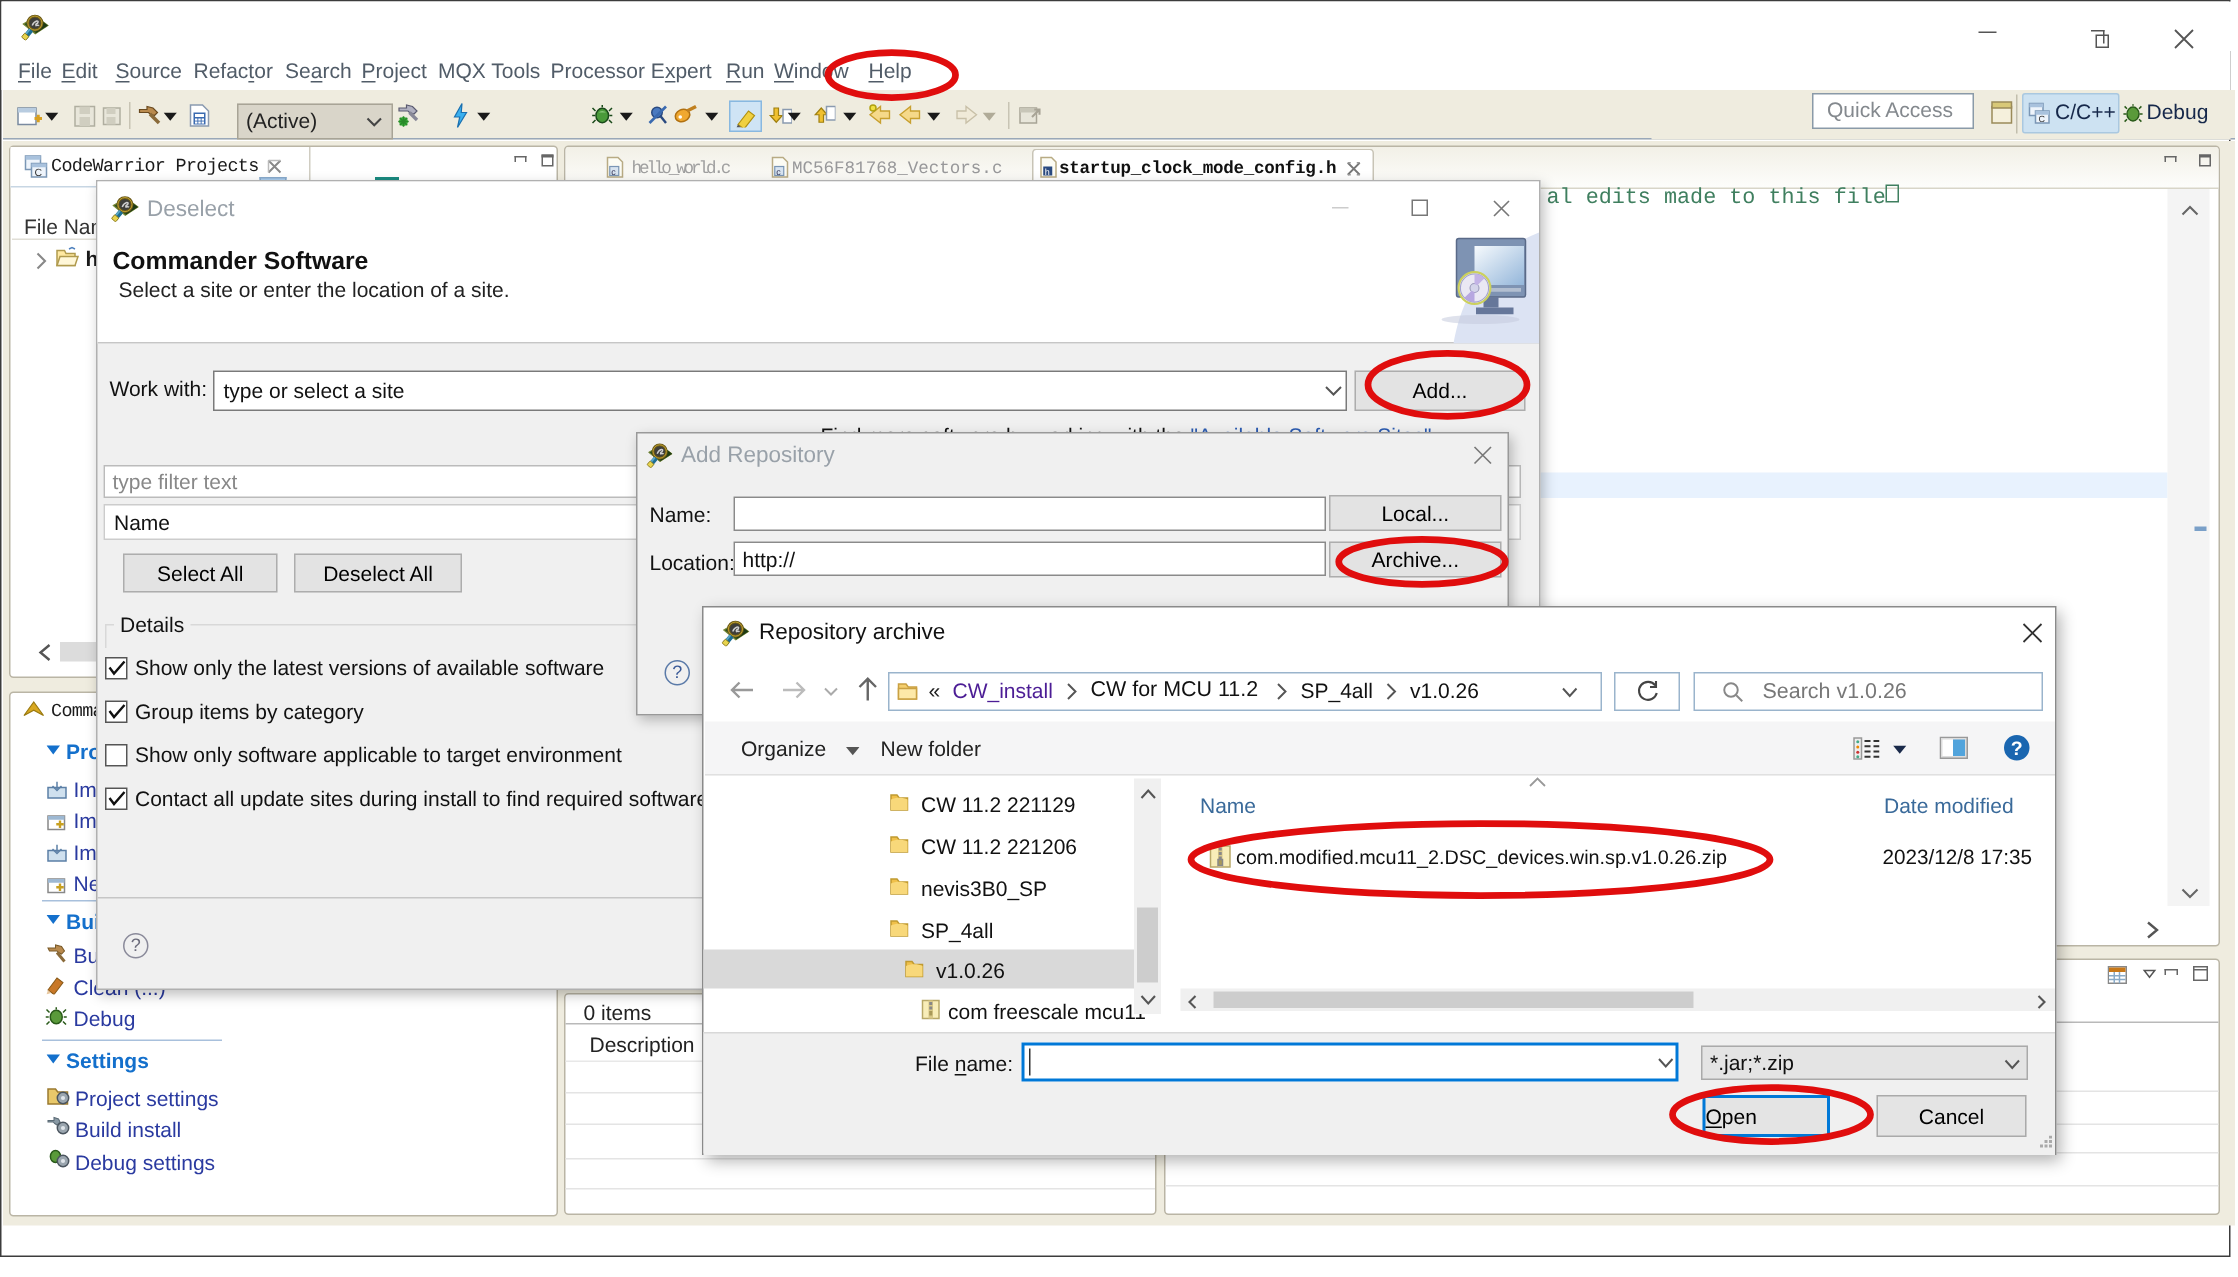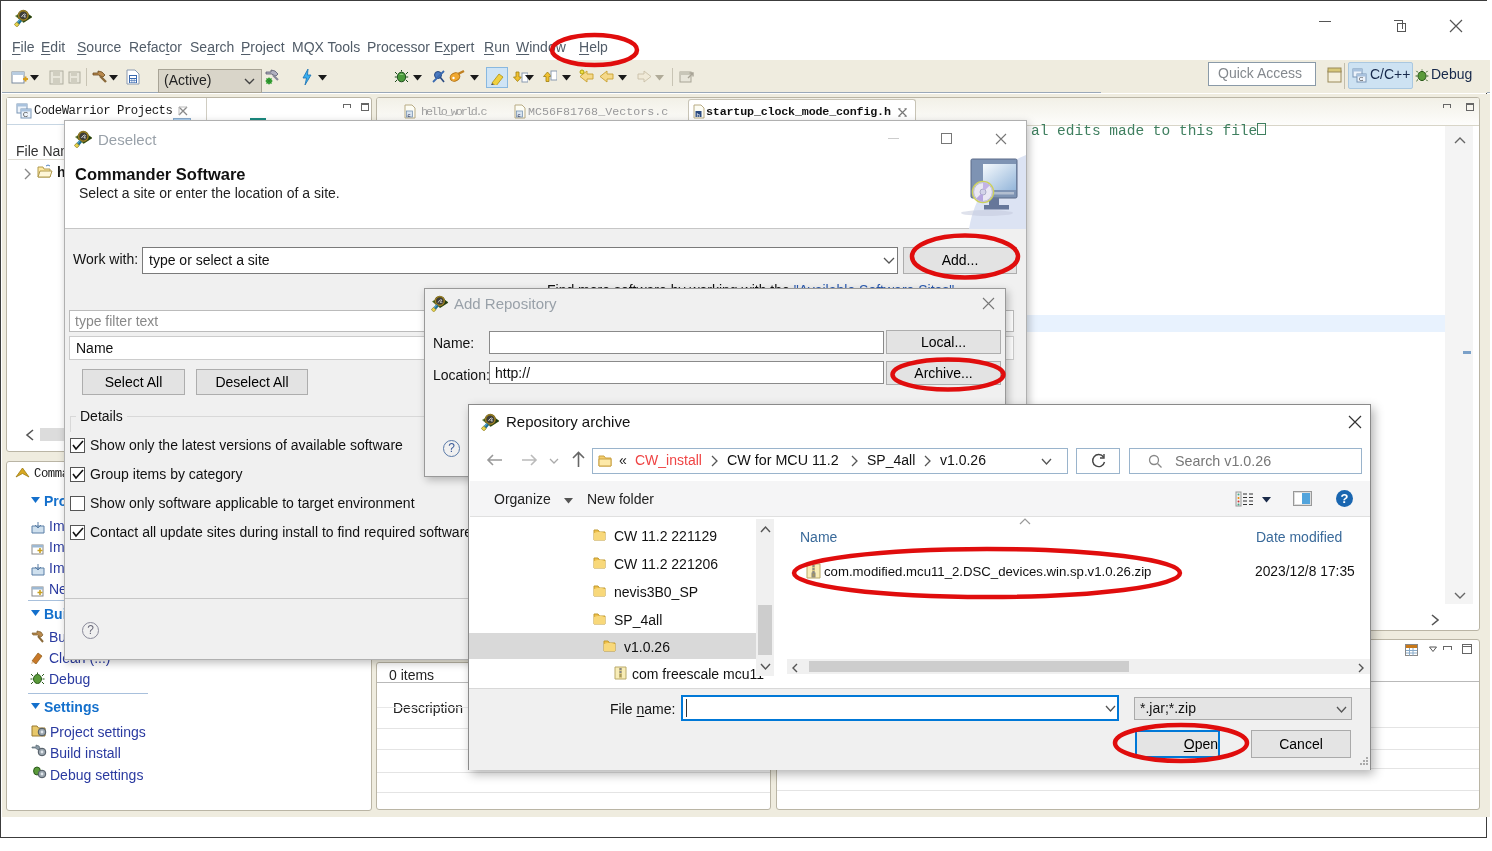--- a/index.html
+++ b/index.html
@@ -360,21 +360,21 @@
           <path d="M2 1 L8 6 L2 11" stroke="#555" stroke-width="1.6" fill="none"></path>
         </svg>
   <div class="abs" style="left:1066px;top:6px;width:8px;height:4px;border:1px solid #666;border-bottom:none;"></div>
   <div class="abs" style="left:1089px;top:5px;width:8px;height:8px;border:1px solid #666;"></div>
   <div class="abs" style="left:1089px;top:5px;width:8px;height:2px;background:#666;"></div>
 </div>
 
 <div class="abs" style="left:375px;top:661px;width:395px;height:148px;background:#fff;border:1px solid #bab5a5;border-radius:3px;">
   <div class="abs" style="left:12px;top:4px;font-size:14px;color:#222;">0 items</div>
   <div class="abs" style="left:0px;top:19px;width:393px;height:1px;background:#b9b9b9;"></div>
-  <div class="abs" style="left:16px;top:25px;font-size:14px;color:#222;margin-top:12px;">Description</div>
+  <div class="abs" style="left:16px;top:25px;font-size:14px;color:#222;">Description</div>
   <div class="abs" style="left:0px;top:44px;width:393px;height:1px;background:#e8e8e8;"></div>
   <div class="abs" style="left:0px;top:65px;width:393px;height:1px;background:#e4e4e4;"></div>
   <div class="abs" style="left:0px;top:86px;width:393px;height:1px;background:#e4e4e4;"></div>
   <div class="abs" style="left:0px;top:109px;width:393px;height:1px;background:#e4e4e4;"></div>
   <div class="abs" style="left:0px;top:129px;width:393px;height:1px;background:#e4e4e4;"></div>
 </div>
 
 <div class="abs" style="left:775px;top:638px;width:704px;height:171px;background:#fff;border:1px solid #bab5a5;border-radius:3px;">
   <div class="abs" style="left:0px;top:41px;width:702px;height:1px;background:#b9b9b9;"></div>
   <div class="abs" style="left:0px;top:87px;width:702px;height:1px;background:#e4e4e4;"></div>
@@ -572,21 +572,21 @@
   <svg class="abs" style="left:102px;top:46px;" width="15" height="17">
         <path d="M7.5 16 V2 M2 7 L7.5 1.5 L13 7" stroke="#666" stroke-width="1.6" fill="none"></path>
       </svg>
 
   <div class="abs" style="left:123px;top:43px;width:476px;height:26px;background:#fff;border:1px solid #9ab4cc;"></div>
   <svg class="abs" style="left:129px;top:48px;" width="14" height="15">
         <path d="M1 3 h5 l1.5 2 h5.5 v8 h-12 z" fill="#f5cf6e" stroke="#caa143"></path>
         <path d="M1 6 h12 v7 h-12 z" fill="#fde9a8" stroke="#caa143"></path>
       </svg>
   <div class="abs" style="left:150px;top:47px;font-size:14px;color:#222;">«</div>
-  <div class="abs" style="left:166px;top:47px;font-size:14px;color:#ef4444;">CW_install</div>
+  <div class="abs" style="left:166px;top:47px;font-size:14px;color:#4c1d95;">CW_install</div>
   <svg class="abs" style="left:242px;top:50px;" width="8" height="12">
         <path d="M1 1 L6 6 L1 11" stroke="#555" stroke-width="1.3" fill="none"></path>
       </svg>
   <div class="abs" style="left:258px;top:47px;font-size:14.3px;color:#111;">CW for MCU 11.2</div>
   <svg class="abs" style="left:382px;top:50px;" width="8" height="12">
         <path d="M1 1 L6 6 L1 11" stroke="#555" stroke-width="1.3" fill="none"></path>
       </svg>
   <div class="abs" style="left:398px;top:47px;font-size:14px;color:#111;">SP_4all</div>
   <svg class="abs" style="left:455px;top:50px;" width="8" height="12">
         <path d="M1 1 L6 6 L1 11" stroke="#555" stroke-width="1.3" fill="none"></path>
@@ -708,21 +708,21 @@
   <div class="abs" style="left:212px;top:290px;width:438px;height:26px;background:#fff;border:2px solid #0078d7;"></div>
   <div class="abs" style="left:217px;top:294px;width:1px;height:18px;background:#333;"></div>
   <svg class="abs" style="left:636px;top:300px;" width="11" height="8">
         <path d="M1 1 L5.5 6 L10 1" stroke="#555" stroke-width="1.3" fill="none"></path>
       </svg>
   <div class="abs" style="left:665px;top:292px;width:218px;height:23px;background:#e4e4e4;border:1px solid #aaa;"></div>
   <div class="abs" style="left:671px;top:295px;font-size:14px;color:#111;">*.jar;*.zip</div>
   <svg class="abs" style="left:867px;top:301px;" width="11" height="8">
         <path d="M1 1 L5.5 6 L10 1" stroke="#555" stroke-width="1.3" fill="none"></path>
       </svg>
-  <div class="abs" style="left:666px;top:325px;width:85px;height:28px;background:#e4e4e4;border:2px solid #0078d7;font-size:14px;text-align:right;line-height:24px;"><span class="u">O</span>pen</div>
+  <div class="abs" style="left:666px;top:325px;width:85px;height:28px;background:#e4e4e4;border:2px solid #0078d7;font-size:14px;text-align:left;line-height:24px;"><span class="u">O</span>pen</div>
   <div class="abs" style="left:782px;top:325px;width:100px;height:28px;background:#e4e4e4;border:1px solid #aaa;font-size:14px;text-align:center;line-height:26px;">Cancel</div>
   <svg class="abs" style="left:890px;top:352px;" width="10" height="10">
         <g fill="#aaa">
           <rect x="7" y="0" width="2" height="2"></rect>
           <rect x="4" y="3" width="2" height="2"></rect>
           <rect x="7" y="3" width="2" height="2"></rect>
           <rect x="1" y="6" width="2" height="2"></rect>
           <rect x="4" y="6" width="2" height="2"></rect>
           <rect x="7" y="6" width="2" height="2"></rect>
         </g>

